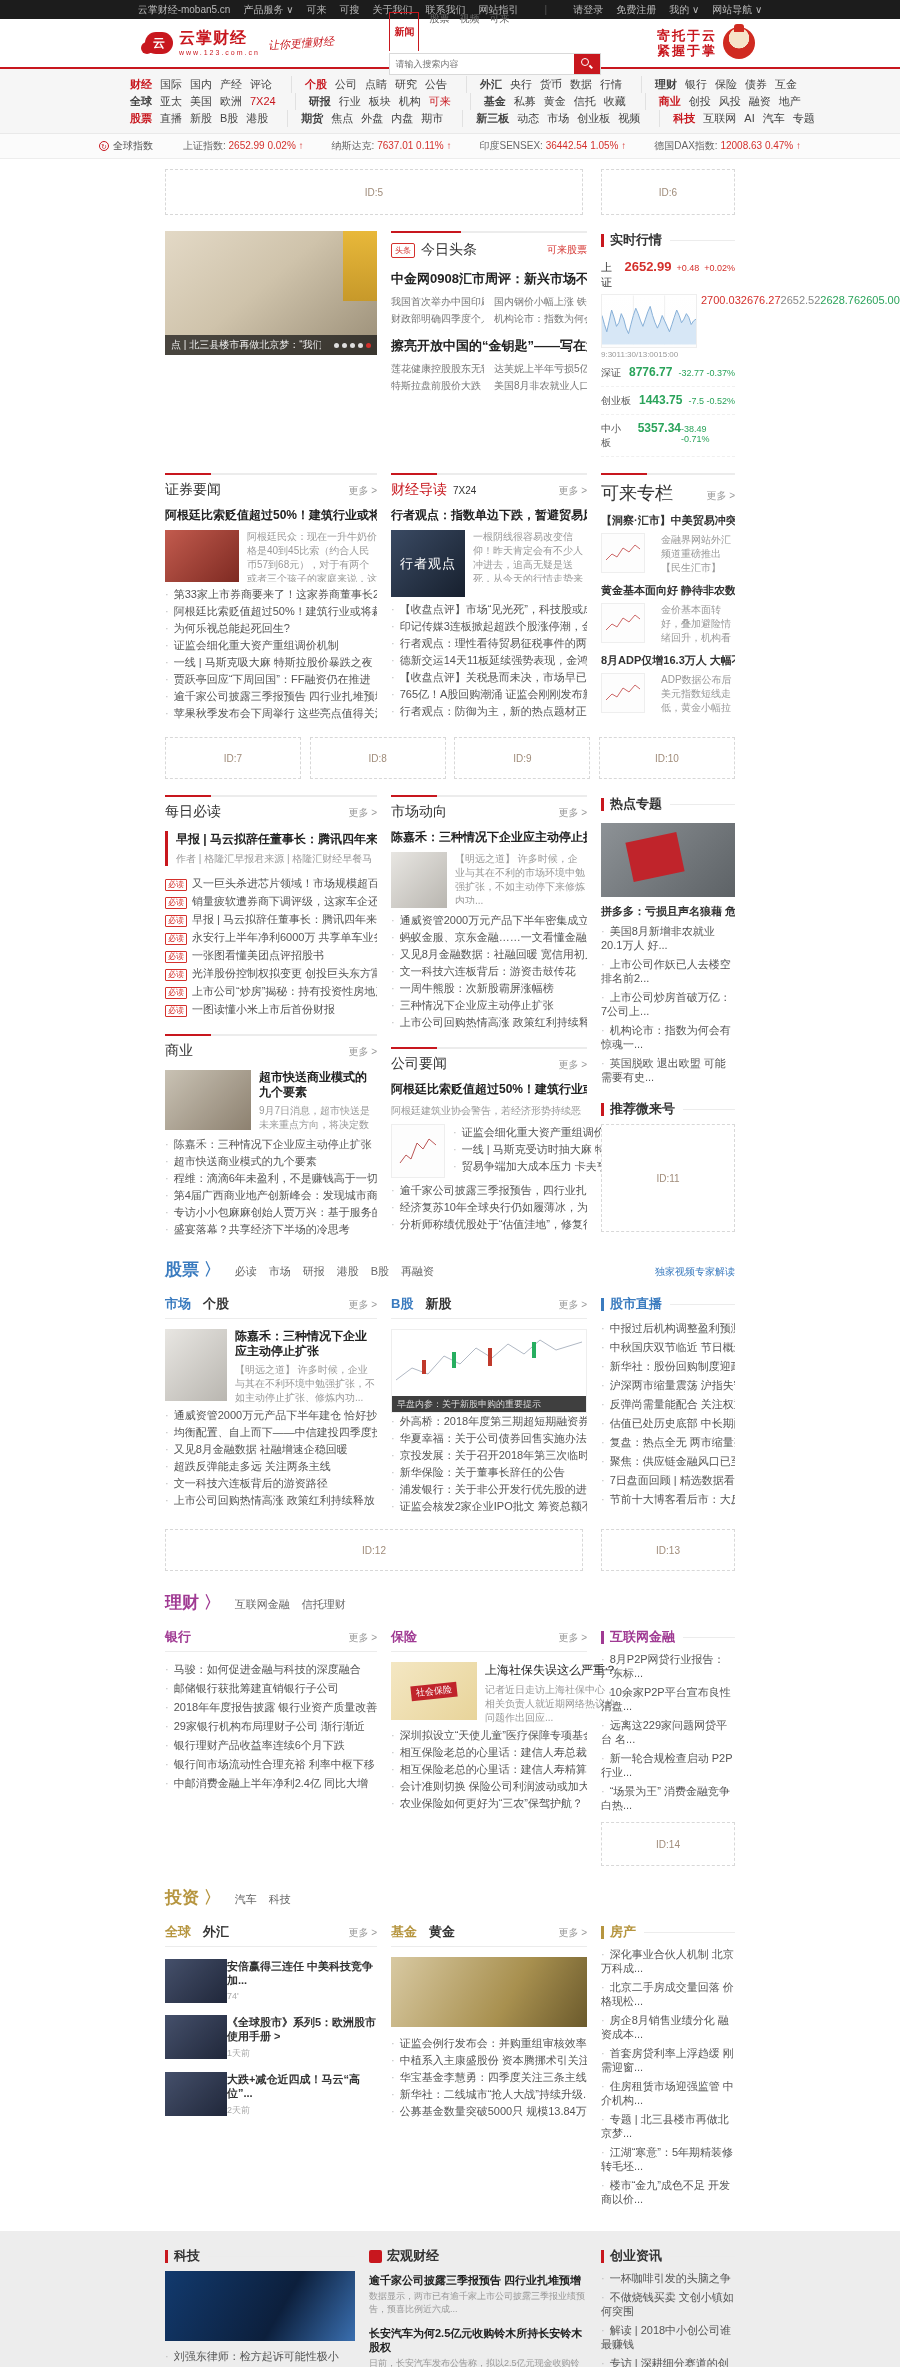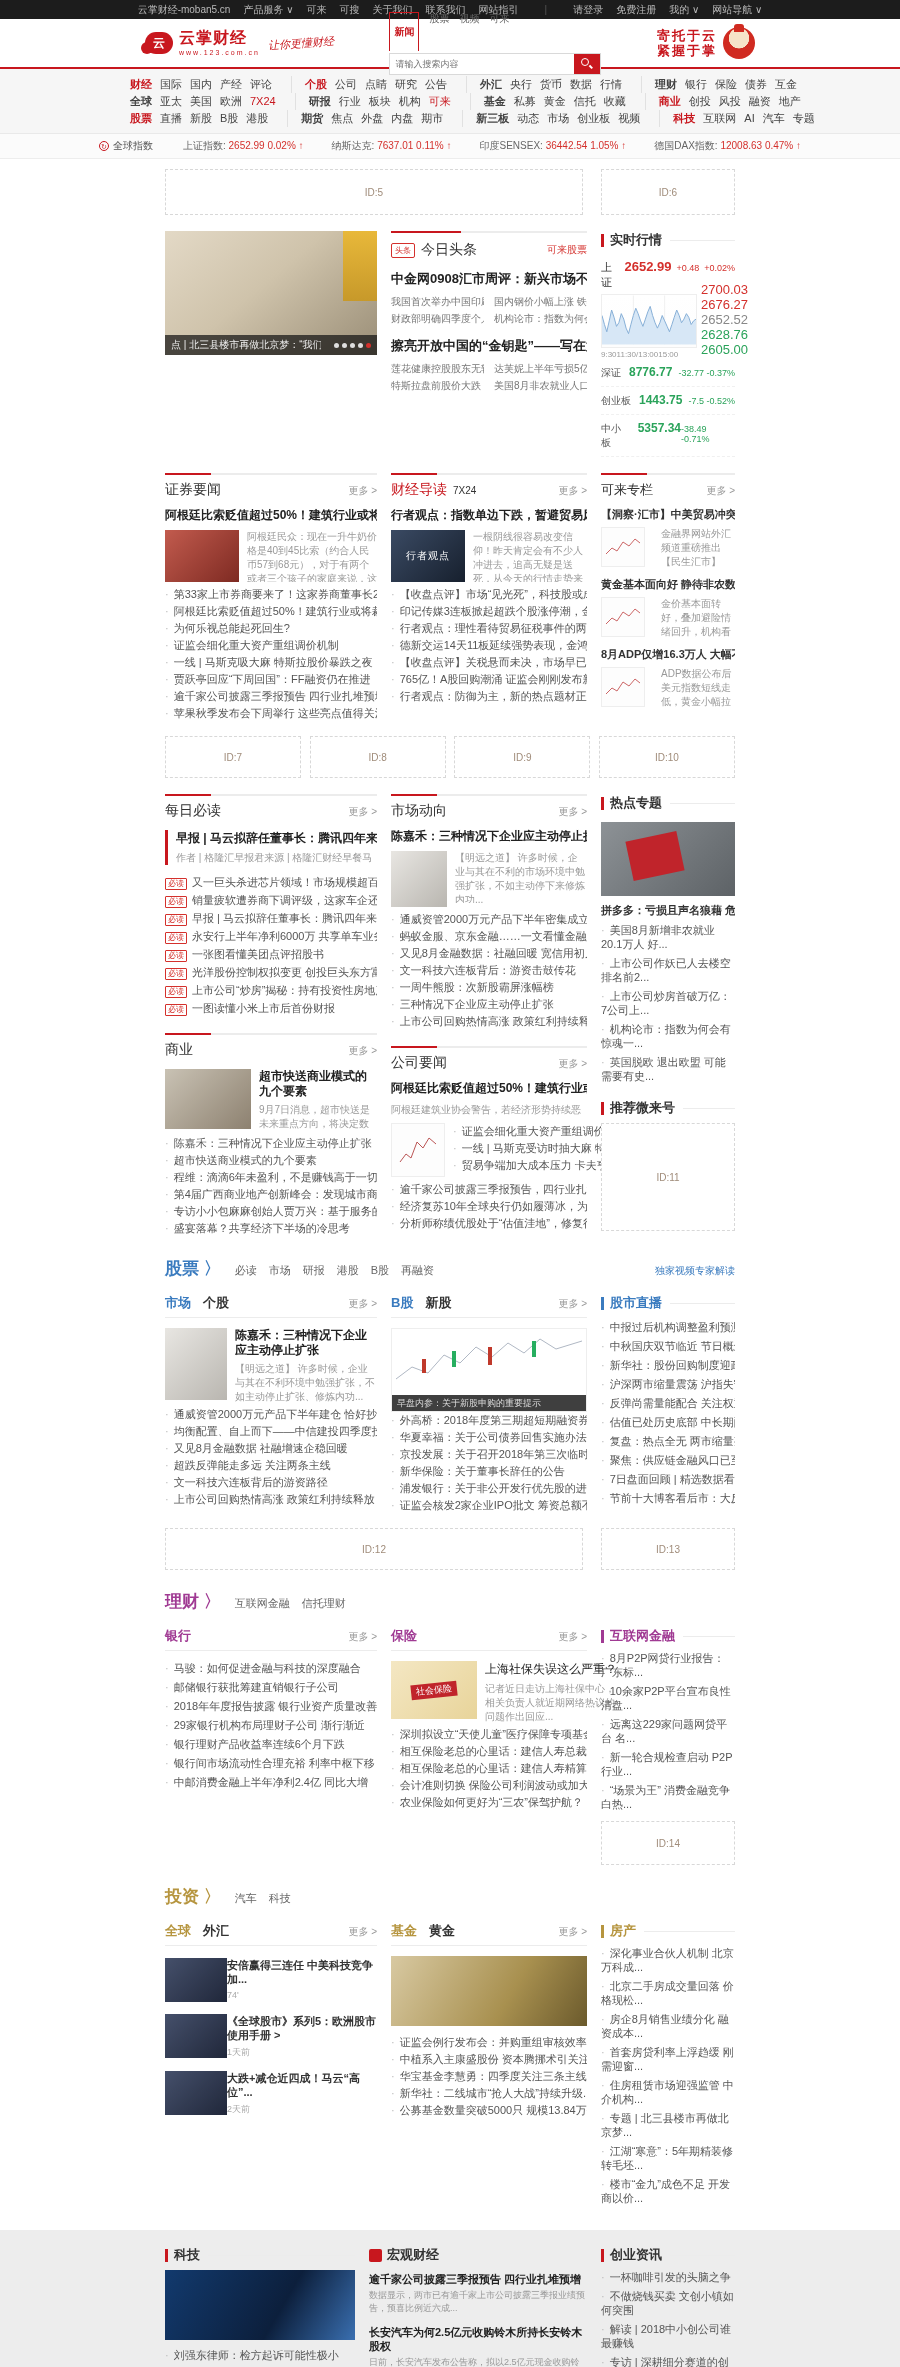--- a/index.html
+++ b/index.html
@@ -63,21 +63,21 @@
   .nlist li{line-height:17px;white-space:nowrap;overflow:hidden;font-size:11px;color:#555;cursor:pointer}
   .nlist li:before{content:"·";color:#bbb;margin-right:5px}
   .nlist.wrap li{white-space:normal;line-height:14px;margin-bottom:5px}
   .nlist.sp li{line-height:19px}
   
   .lead-t{font-size:12px;font-weight:bold;color:#222;white-space:nowrap;overflow:hidden;margin:8px 0 6px;cursor:pointer}
   .lead-row{display:flex;gap:8px;margin-bottom:4px}
   .desc{font-size:10px;color:#999;line-height:14px;overflow:hidden}
   .thumb{flex:none;background:linear-gradient(135deg,#c9c2b4,#8d8170);cursor:pointer}
   .t-news{width:74px;height:52px;background:linear-gradient(135deg,#c25b4e,#7e2a22)}
-  .t-dark{width:74px;height:52px;background:linear-gradient(135deg,#3a4a63,#17202e);color:#fff;font-size:10px;display:flex;align-items:center;justify-content:center;letter-spacing:1px}
+  .t-dark{width:74px;height:67px;background:linear-gradient(135deg,#3a4a63,#17202e);color:#fff;font-size:13px;display:flex;align-items:center;justify-content:center;letter-spacing:1px}
   .t-face{width:56px;height:56px;background:linear-gradient(135deg,#e8e6e2,#b9b6b0)}
   .t-chart{width:54px;height:54px;background:#fdfdfd;border:1px solid #eee;display:flex;align-items:center;justify-content:center}
   
   .carousel{margin-top:16px;height:124px;background:linear-gradient(140deg,#e3d9c6 0%,#cfc3ab 45%,#9a8e77 100%);position:relative;cursor:pointer}
   .carousel .corner{position:absolute;right:0;top:0;width:34px;height:70px;background:linear-gradient(180deg,#e8b83a,#c7992a)}
   .cap{position:absolute;left:0;right:0;bottom:0;background:rgba(20,20,20,.72);color:#eee;font-size:10px;line-height:20px;padding:0 6px;display:flex;align-items:center}
   .dots{margin-left:auto;display:flex;gap:3px}
   .dots span{width:5px;height:5px;border-radius:50%;background:#dedede}
   .dots span.on{background:#d4302c}
   
@@ -89,21 +89,21 @@
   .tt-head .klink{margin-left:auto;font-size:10px;color:#d4302c;cursor:pointer}
   .tt-h{font-size:13px;font-weight:bold;color:#222;margin:11px 0 7px;white-space:nowrap;overflow:hidden;cursor:pointer}
   .tt-subs{display:grid;grid-template-columns:1fr 1fr;gap:3px 10px;font-size:10px;color:#777}
   .tt-subs li{white-space:nowrap;overflow:hidden;cursor:pointer}
   
   .mkt-main{display:flex;align-items:baseline;gap:5px;margin:10px 0 4px;font-size:11px}
   .mkt-main .v{font-size:13px;font-weight:bold;color:#d4302c}
   .mkt-main .s{font-size:9px;color:#d4302c}
   .chart-wrap{display:flex;gap:4px}
   .chart-box{width:96px;border:1px solid #eee;background:linear-gradient(#fff,#fdfdfd)}
-  .axis{display:flex;flex-direction:column;justify-content:center;font-size:13px;color:#888;height:50px}
+  .axis{display:flex;justify-content:flex-start;font-size:11px;color:#888;height:50px}
   .axis .up{color:#d4302c}.axis .dn{color:#2aa35a}
   .xlab{display:flex;width:96px;font-size:8px;color:#999;margin-top:2px}
   .mkt-rows li{display:flex;align-items:baseline;padding:6px 0;border-bottom:1px dashed #f0f0f0;font-size:10px;color:#555}
   .mkt-rows .v{font-size:12px;font-weight:bold;color:#2aa35a;margin-left:8px}
   .mkt-rows .s{margin-left:auto;color:#2aa35a;font-size:9px}
   
   .kl-item{margin-bottom:10px}
   .kl-item .t{font-size:11px;font-weight:bold;color:#333;white-space:nowrap;overflow:hidden;margin-bottom:5px;cursor:pointer}
   .kl-row{display:flex;gap:16px}
   .kl-row .t-chart{width:44px;height:40px}
@@ -427,21 +427,21 @@
           <li>印记传媒3连板掀起超跌个股涨停潮，金鸿控股7天6...</li>
           <li>行者观点：理性看待贸易征税事件的两面性！</li>
           <li>德新交运14天11板延续强势表现，金鸿控股6天5板...</li>
           <li>【收盘点评】关税悬而未决，市场早已率先下跌</li>
           <li>765亿！A股回购潮涌 证监会刚刚发布新规鼓励上市...</li>
           <li>行者观点：防御为主，新的热点题材正在酝酿！</li>
       </ul>
     </div>
     <div class="cr">
       <div class="sec-hd">
-        <span class="tt" style="font-size:13px">可来专栏</span>
+        <span class="tt" style="font-size:18px">可来专栏</span>
         <span class="more">更多 &gt;</span>
       </div>
       <div style="margin-top:8px">
 
           <div class="kl-item">
             <div class="t">【洞察·汇市】中美贸易冲突 人民币...</div>
             <div class="kl-row">
               <span class="thumb t-chart">
                 <svg width="36" height="26" viewBox="0 0 36 26">
                   <polyline points="1,20 7,14 12,17 18,8 24,12 30,5 35,9" fill="none" stroke="#c66" stroke-width="1"></polyline>

